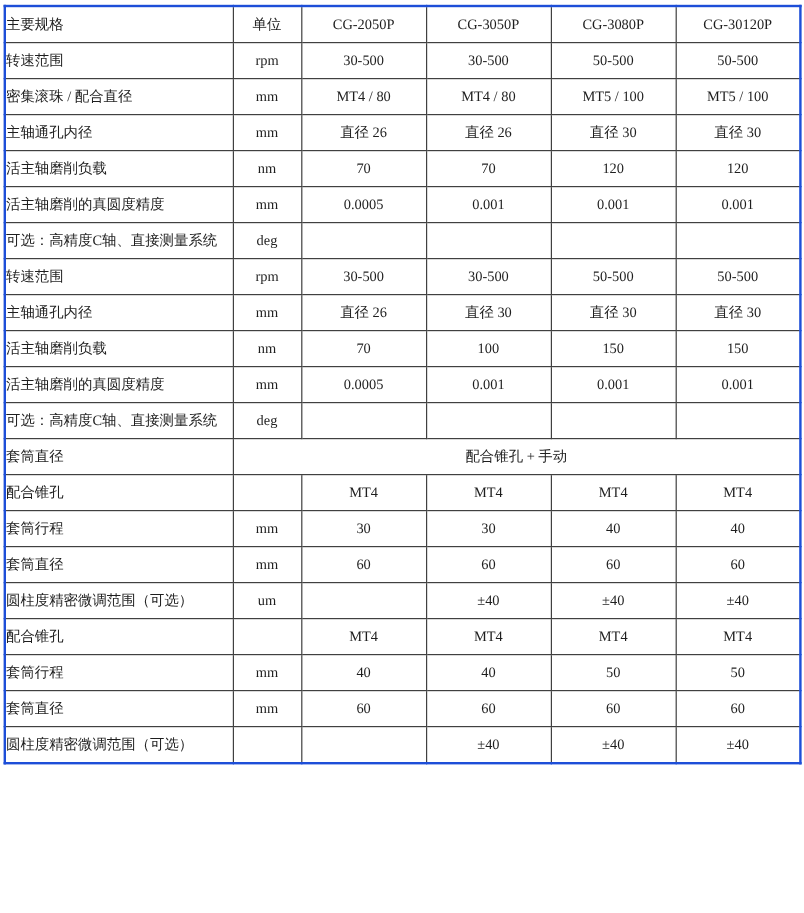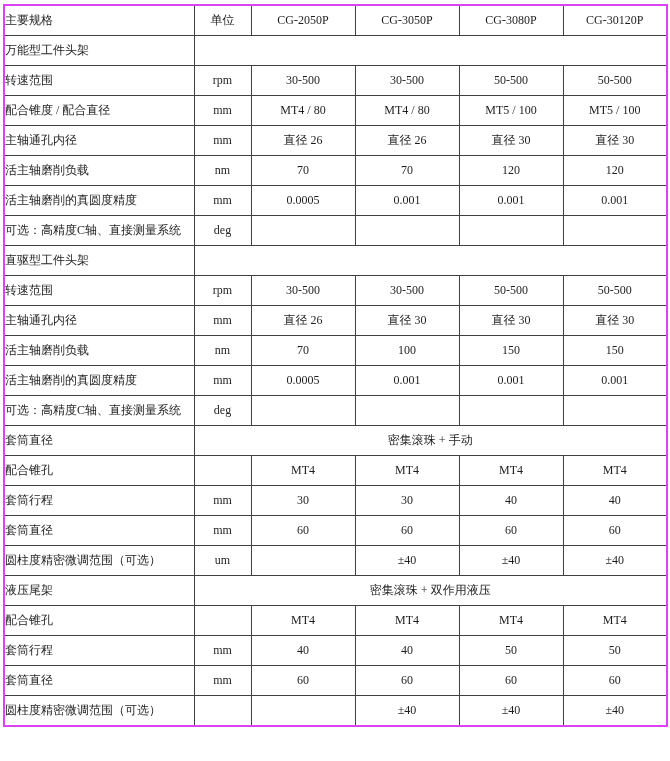--- a/index.html
+++ b/index.html
@@ -14,21 +14,21 @@
     width: 670px;
     height: 761px;
     box-sizing: border-box;
     padding: 4px 3px;
     background: #ffffff;
   }
   table.spec {
     border-collapse: collapse;
     table-layout: fixed;
     width: 663px;
-    border: 2px solid #d946ef;
+    border: 2px solid #1d4ed8;
     background: #ffffff;
   }
   table.spec th,
   table.spec td {
     border: 1px solid #404040;
     height: 29px;
     padding: 0;
     font-size: 12px;
     font-weight: normal;
     color: #1e1e1e;
@@ -64,33 +64,29 @@
         <th class="label-cell">主要规格</th>
         <th class="unit-cell">单位</th>
         <th class="value-cell">CG-2050P</th>
         <th class="value-cell">CG-3050P</th>
         <th class="value-cell">CG-3080P</th>
         <th class="value-cell">CG-30120P</th>
       </tr>
     </thead>
     <tbody>
         <tr>
-          <td class="label-cell">万能型工件头架</td>
-          <td colspan="5" class="merged-cell"></td>
-        </tr>
-        <tr>
           <td class="label-cell">转速范围</td>
           <td class="unit-cell">rpm</td>
           <td class="value-cell">30-500</td>
           <td class="value-cell">30-500</td>
           <td class="value-cell">50-500</td>
           <td class="value-cell">50-500</td>
         </tr>
         <tr>
-          <td class="label-cell">配合锥度 / 配合直径</td>
+          <td class="label-cell">密集滚珠 / 配合直径</td>
           <td class="unit-cell">mm</td>
           <td class="value-cell">MT4 / 80</td>
           <td class="value-cell">MT4 / 80</td>
           <td class="value-cell">MT5 / 100</td>
           <td class="value-cell">MT5 / 100</td>
         </tr>
         <tr>
           <td class="label-cell">主轴通孔内径</td>
           <td class="unit-cell">mm</td>
           <td class="value-cell">直径 26</td>
@@ -116,24 +112,20 @@
         </tr>
         <tr>
           <td class="label-cell">可选：高精度C轴、直接测量系统</td>
           <td class="unit-cell">deg</td>
           <td class="value-cell"></td>
           <td class="value-cell"></td>
           <td class="value-cell"></td>
           <td class="value-cell"></td>
         </tr>
         <tr>
-          <td class="label-cell">直驱型工件头架</td>
-          <td colspan="5" class="merged-cell"></td>
-        </tr>
-        <tr>
           <td class="label-cell">转速范围</td>
           <td class="unit-cell">rpm</td>
           <td class="value-cell">30-500</td>
           <td class="value-cell">30-500</td>
           <td class="value-cell">50-500</td>
           <td class="value-cell">50-500</td>
         </tr>
         <tr>
           <td class="label-cell">主轴通孔内径</td>
           <td class="unit-cell">mm</td>
@@ -161,21 +153,21 @@
         <tr>
           <td class="label-cell">可选：高精度C轴、直接测量系统</td>
           <td class="unit-cell">deg</td>
           <td class="value-cell"></td>
           <td class="value-cell"></td>
           <td class="value-cell"></td>
           <td class="value-cell"></td>
         </tr>
         <tr>
           <td class="label-cell">套筒直径</td>
-          <td colspan="5" class="merged-cell">密集滚珠 + 手动</td>
+          <td colspan="5" class="merged-cell">配合锥孔 + 手动</td>
         </tr>
         <tr>
           <td class="label-cell">配合锥孔</td>
           <td class="unit-cell"></td>
           <td class="value-cell">MT4</td>
           <td class="value-cell">MT4</td>
           <td class="value-cell">MT4</td>
           <td class="value-cell">MT4</td>
         </tr>
         <tr>
@@ -194,24 +186,20 @@
           <td class="value-cell">60</td>
           <td class="value-cell">60</td>
         </tr>
         <tr>
           <td class="label-cell">圆柱度精密微调范围（可选）</td>
           <td class="unit-cell">um</td>
           <td class="value-cell"></td>
           <td class="value-cell">±40</td>
           <td class="value-cell">±40</td>
           <td class="value-cell">±40</td>
-        </tr>
-        <tr>
-          <td class="label-cell">液压尾架</td>
-          <td colspan="5" class="merged-cell">密集滚珠 + 双作用液压</td>
         </tr>
         <tr>
           <td class="label-cell">配合锥孔</td>
           <td class="unit-cell"></td>
           <td class="value-cell">MT4</td>
           <td class="value-cell">MT4</td>
           <td class="value-cell">MT4</td>
           <td class="value-cell">MT4</td>
         </tr>
         <tr>

